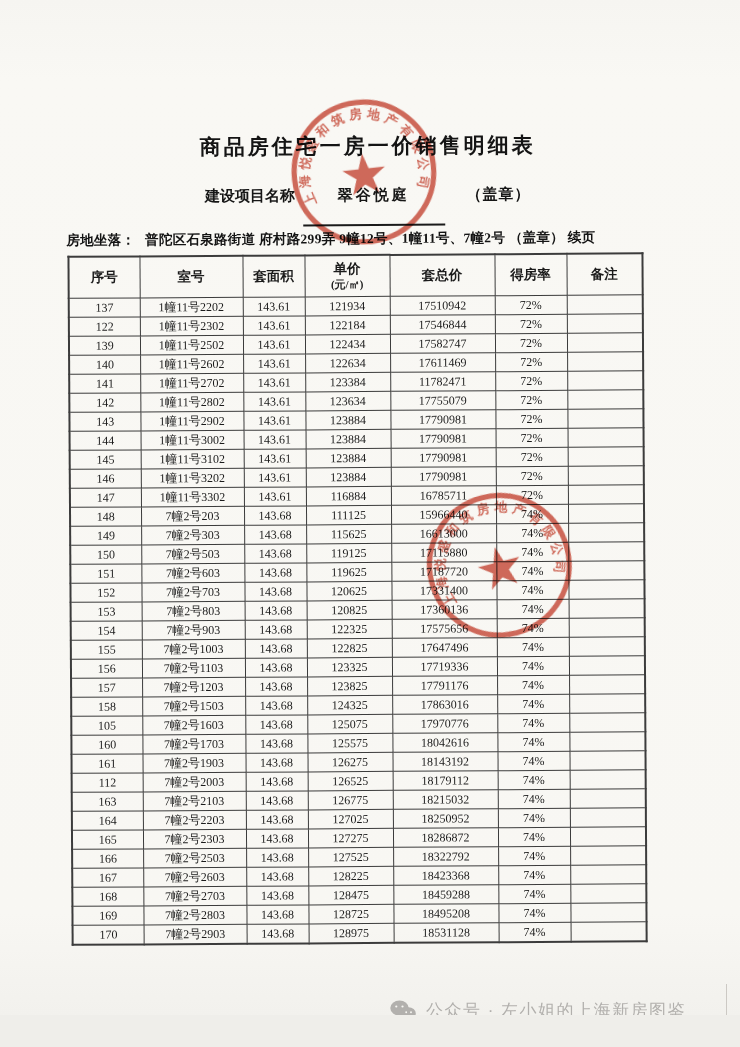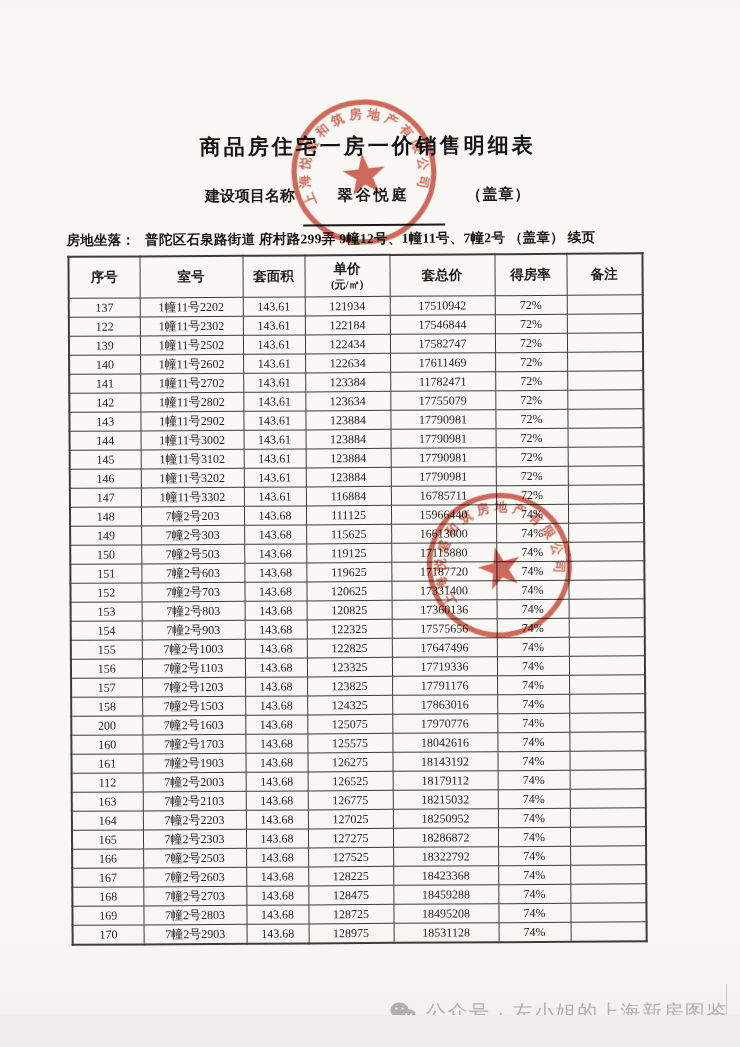--- a/index.html
+++ b/index.html
@@ -61,21 +61,21 @@
     filter:blur(0.3px);
   }
   .stamp-1 { left:291px; top:97px; transform:rotate(-6deg); }
   .stamp-2 { left:424px; top:491px; transform:rotate(-14deg); }
 
   .footer {
     position:absolute; top:999px; left:390px;
     display:flex; align-items:center; gap:10px;
     color:var(--wm-gray,#b2b0ad);
     font-family:"Liberation Sans","DejaVu Sans",sans-serif;
-    font-size:20px; letter-spacing:1.5px; white-space:nowrap;
+    font-size:17px; letter-spacing:1.5px; white-space:nowrap;
   }
   .wechat-icon { width:26px; height:22px; flex:0 0 auto; }
   .scan-edge {
     position:absolute; right:13px; top:984px; width:1px; height:58px;
     background:#ccc9c4;
   }
 </style>
 </head>
 <body>
 
@@ -309,21 +309,21 @@
           <tr>
             <td>158</td>
             <td>7幢2号1503</td>
             <td>143.68</td>
             <td>124325</td>
             <td>17863016</td>
             <td>74%</td>
             <td></td>
           </tr>
           <tr>
-            <td>200</td>
+            <td>105</td>
             <td>7幢2号1603</td>
             <td>143.68</td>
             <td>125075</td>
             <td>17970776</td>
             <td>74%</td>
             <td></td>
           </tr>
           <tr>
             <td>160</td>
             <td>7幢2号1703</td>

